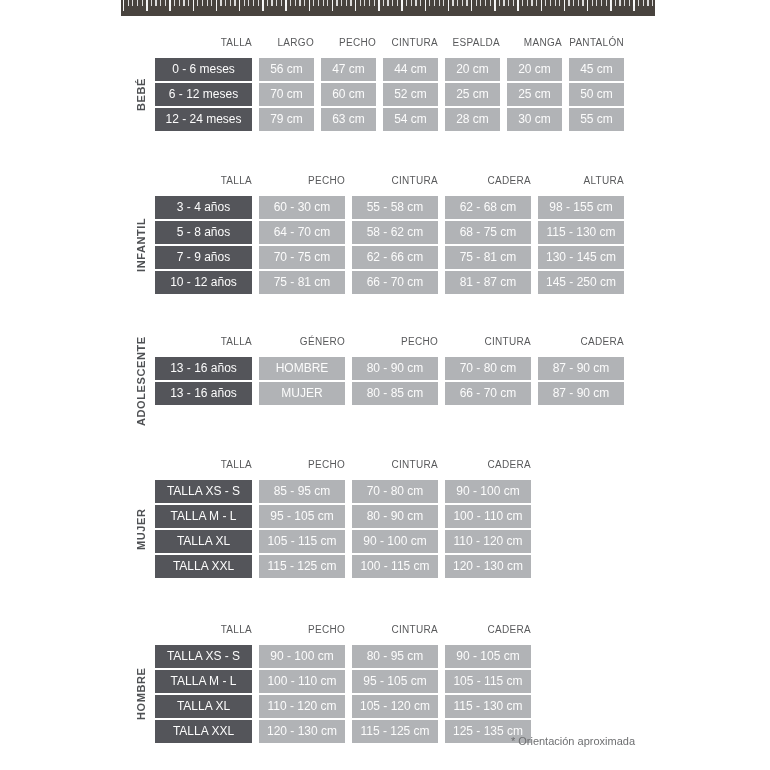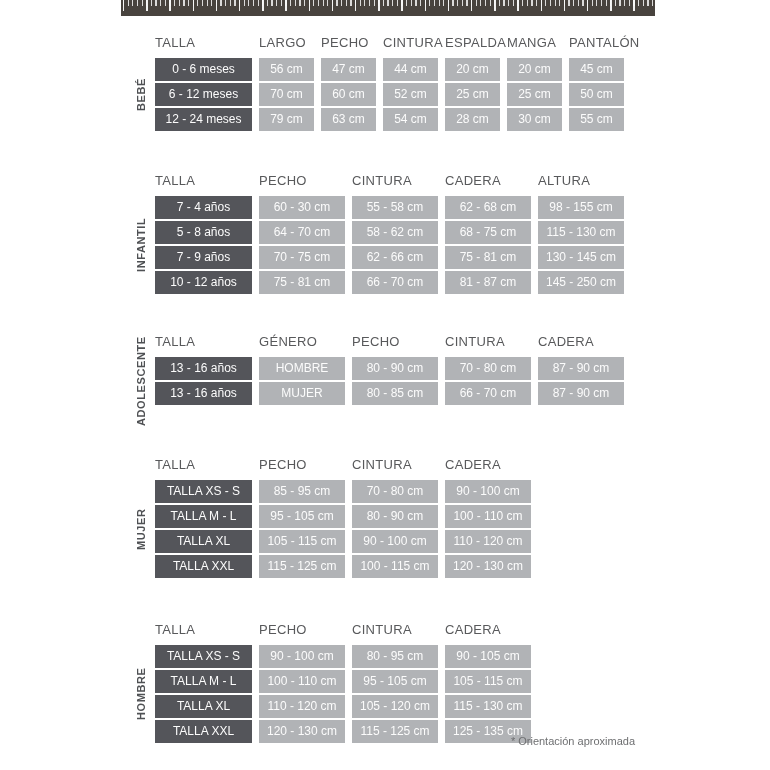--- a/index.html
+++ b/index.html
@@ -46,22 +46,22 @@
 
   .grid { display: grid; column-gap: 7px; row-gap: 2px; }
   .cols-6 { grid-template-columns: 97px repeat(6, 55px); }
   .cols-4 { grid-template-columns: 97px repeat(4, 86px); }
   .cols-3 { grid-template-columns: 97px repeat(3, 86px); }
 
   .head { margin-bottom: 8px; }
   .th {
     height: 14px;
     line-height: 14px;
-    text-align: left;
-    font-size: 13px;
+    text-align: right;
+    font-size: 10px;
     letter-spacing: .3px;
     color: var(--header-text, #58595b);
     white-space: nowrap;
     overflow: visible;
   }
   .cell {
     height: 23px;
     line-height: 23px;
     text-align: center;
     font-size: 12px;
@@ -145,21 +145,21 @@
   <section class="size-table t-1">
     <div class="side-label">INFANTIL</div>
     <div class="grid head cols-4">
         <div class="th">TALLA</div>
         <div class="th">PECHO</div>
         <div class="th">CINTURA</div>
         <div class="th">CADERA</div>
         <div class="th">ALTURA</div>
       </div>
     <div class="grid rows cols-4">
-        <div class="cell dark">7 - 4 años</div>
+        <div class="cell dark">3 - 4 años</div>
         <div class="cell light">60 - 30 cm</div>
         <div class="cell light">55 - 58 cm</div>
         <div class="cell light">62 - 68 cm</div>
         <div class="cell light">98 - 155 cm</div>
         <div class="cell dark">5 - 8 años</div>
         <div class="cell light">64 - 70 cm</div>
         <div class="cell light">58 - 62 cm</div>
         <div class="cell light">68 - 75 cm</div>
         <div class="cell light">115 - 130 cm</div>
         <div class="cell dark">7 - 9 años</div>

